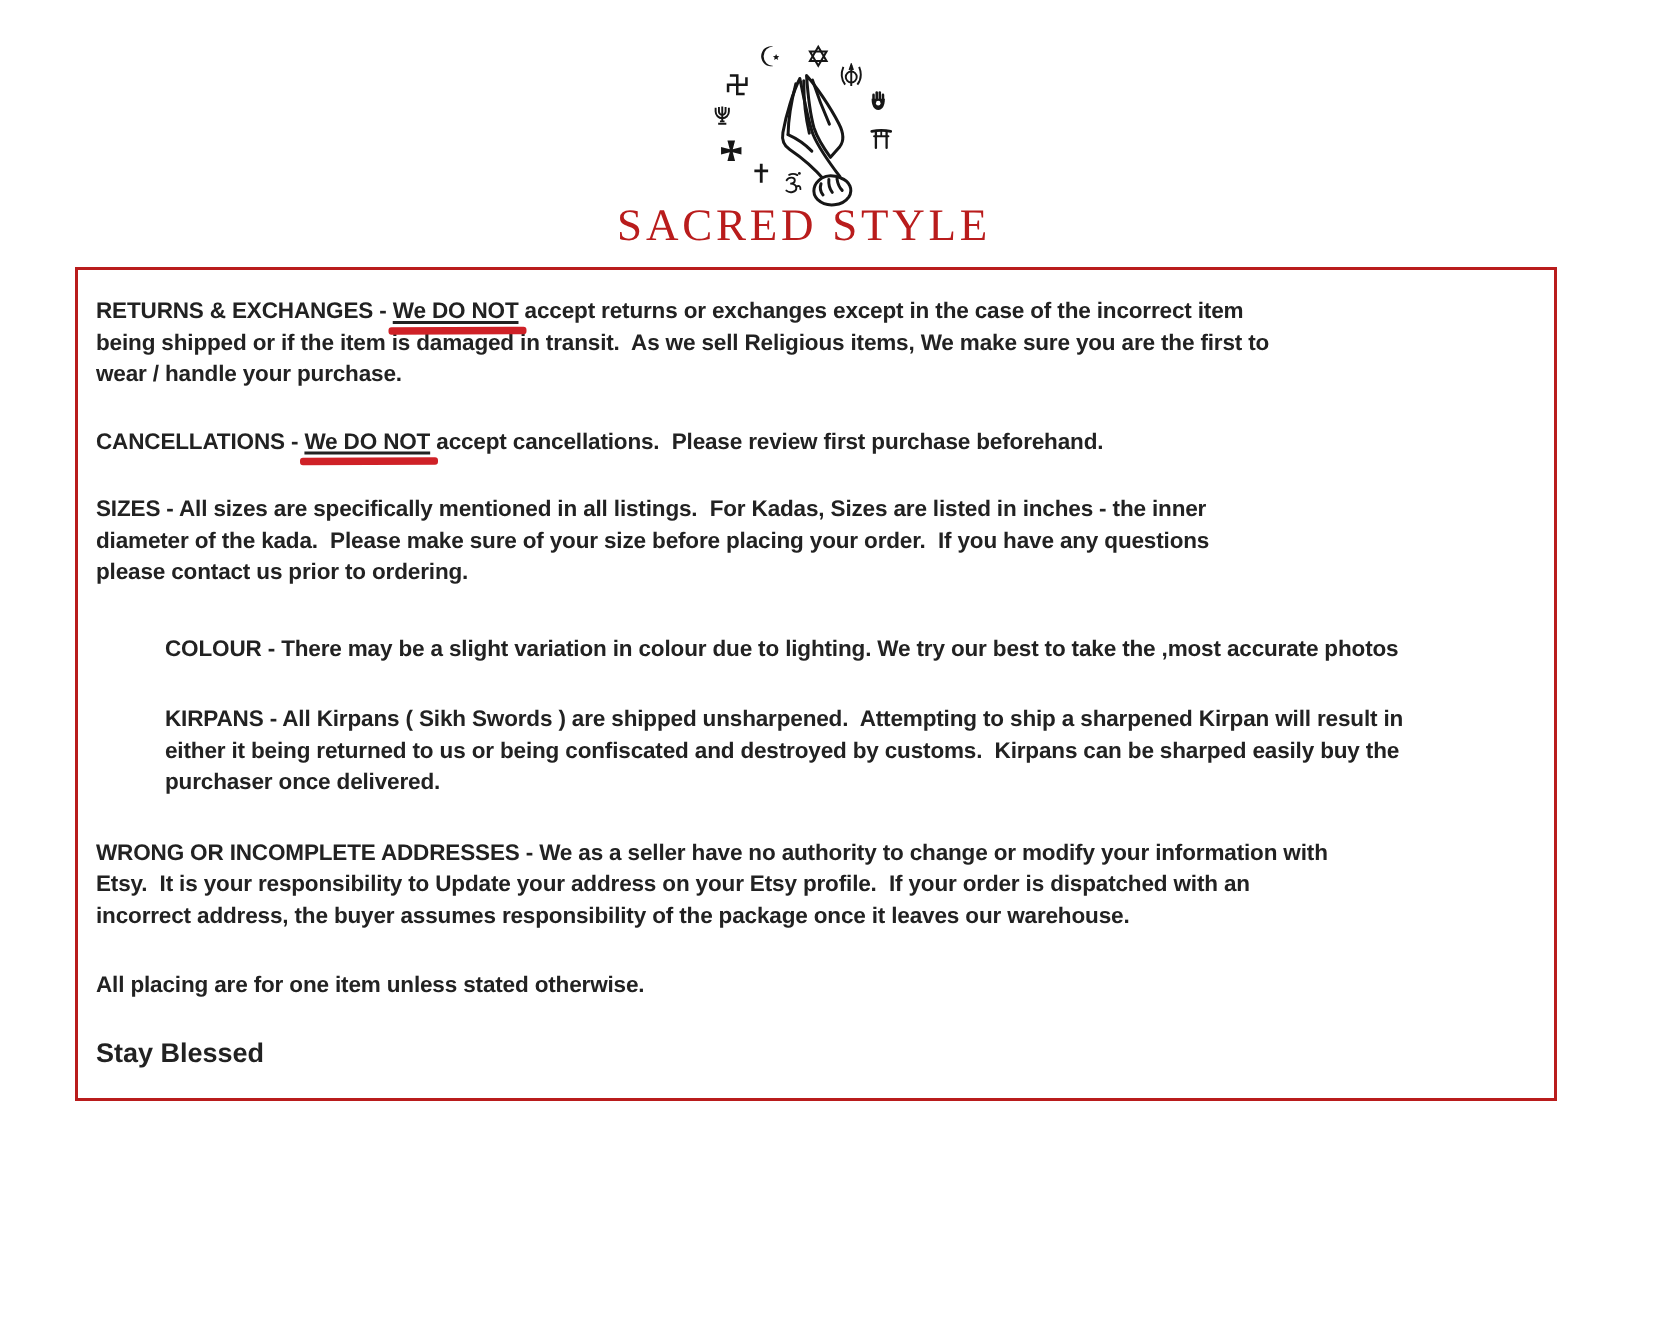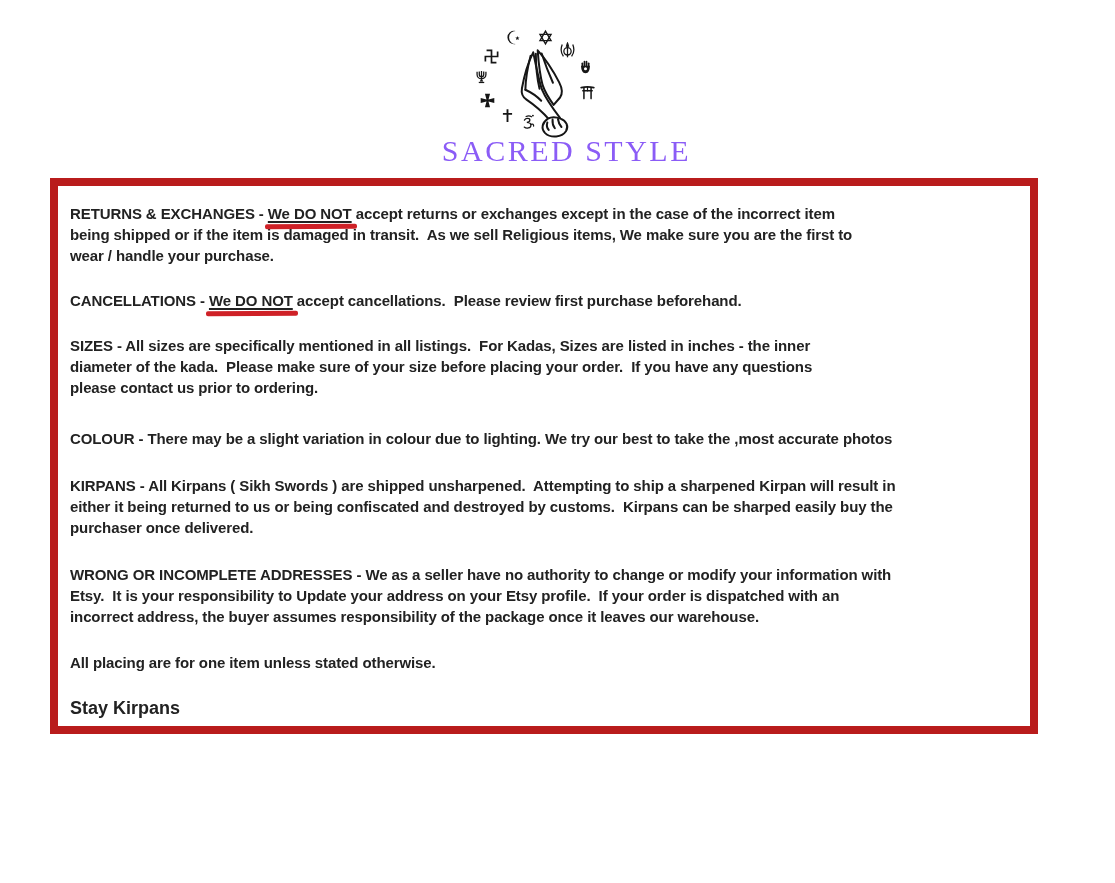--- a/index.html
+++ b/index.html
@@ -24,46 +24,46 @@
   .sym-stardavid    { left: 116px; top: 17px; }
   .sym-khanda       { left: 138px; top: 30px; }
   .sym-ahimsa       { left: 156px; top: 47px; }
   .sym-menorah      { left: 52px;  top: 56px; }
   .sym-torii        { left: 158px; top: 72px; }
   .sym-crossformee  { left: 58px;  top: 80px; }
   .sym-latincross   { left: 78px;  top: 95px; }
   .sym-om           { left: 99px;  top: 102px; }
   .brand {
     position: absolute; left: -40px; right: -40px; top: 122px;
-    text-align: right;
+    text-align: center;
     font-family: "Liberation Serif", serif;
-    font-size: 30px; letter-spacing: 2.5px; color: #8b5cf6;
+    font-size: 30px; letter-spacing: 2.5px; color: #b91c1c;
     white-space: nowrap;
   }
 
   
   .policy-box {
     position: absolute; left: 50px; top: 178px;
     width: 988px; height: 556px;
-    border: 8px solid #b91c1c;
+    border: 2px solid #b91c1c;
     box-sizing: border-box;
     padding: 17px 14px 0 12px;
     background: #fff;
   }
   .para {
     margin: 0 0 24px;
     font-size: 15px;
     line-height: 21px;
     font-weight: bold;
     color: #222;
     letter-spacing: -0.1px;
     white-space: pre-wrap;
   }
   .gap-25 { margin-bottom: 25px; }
-  .gap-26 { margin-bottom: 26px; }
+  .gap-26 { margin-bottom: 26px; margin-left: 46px; }
   .gap-30 { margin-bottom: 30px; }
   .mark {
     position: relative;
     text-decoration: underline;
     text-decoration-thickness: 1.5px;
     text-underline-offset: 2px;
   }
   .mark::after {
     content: "";
     position: absolute;
@@ -196,16 +196,16 @@
     <p class="para gap-26"><span>KIRPANS - All Kirpans ( Sikh Swords ) are shipped unsharpened.  Attempting to ship a sharpened Kirpan will result in
 either it being returned to us or being confiscated and destroyed by customs.  Kirpans can be sharped easily buy the
 purchaser once delivered.</span></p>
 
     <p class="para gap-25"><span>WRONG OR INCOMPLETE ADDRESSES - We as a seller have no authority to change or modify your information with
 Etsy.  It is your responsibility to Update your address on your Etsy profile.  If your order is dispatched with an
 incorrect address, the buyer assumes responsibility of the package once it leaves our warehouse.</span></p>
 
     <p class="para"><span>All placing are for one item unless stated otherwise.</span></p>
 
-    <p class="closing">Stay Kirpans</p>
+    <p class="closing">Stay Blessed</p>
   </div>
 
 </div>
 
 </body></html>

